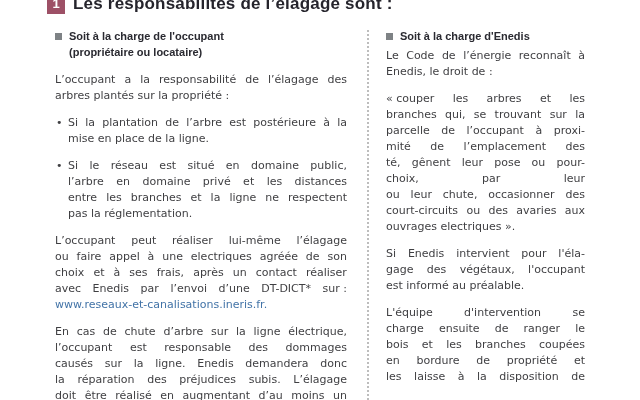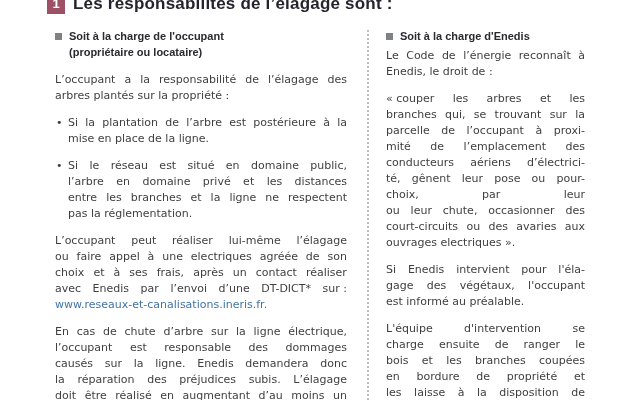--- a/index.html
+++ b/index.html
@@ -238,25 +238,20 @@
           <span>à</span>
           <span>proxi-</span>
         </div>
         <div class="ln jl">
           <span>mité</span>
           <span>de</span>
           <span>l’emplacement</span>
           <span>des</span>
         </div>
         <div class="ln jl">
-          <span>conducteurs</span>
-          <span>aériens</span>
-          <span>d’électrici-</span>
-        </div>
-        <div class="ln jl">
           <span>té,</span>
           <span>gênent</span>
           <span>leur</span>
           <span>pose</span>
           <span>ou</span>
           <span>pour-</span>
         </div>
         <div class="ln jl">
           <span>choix,</span>
           <span>par</span>

